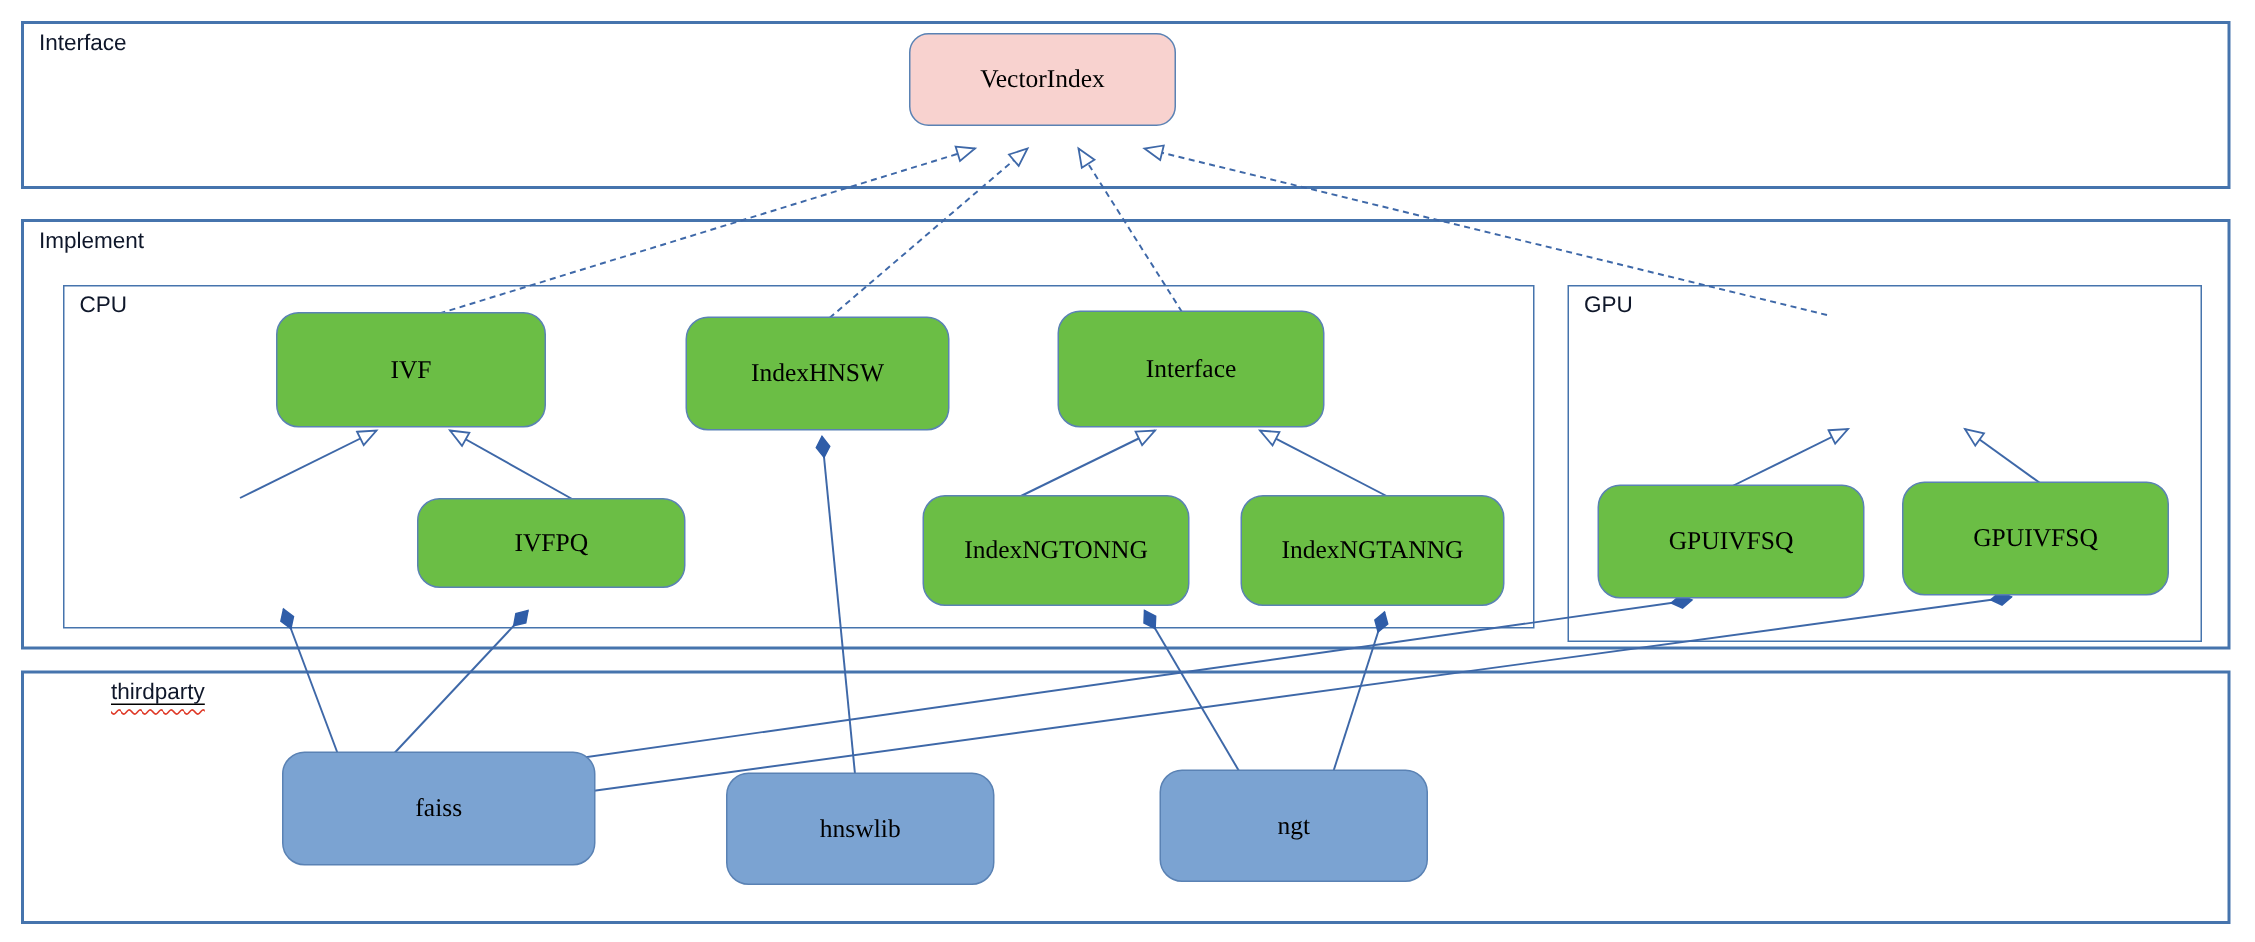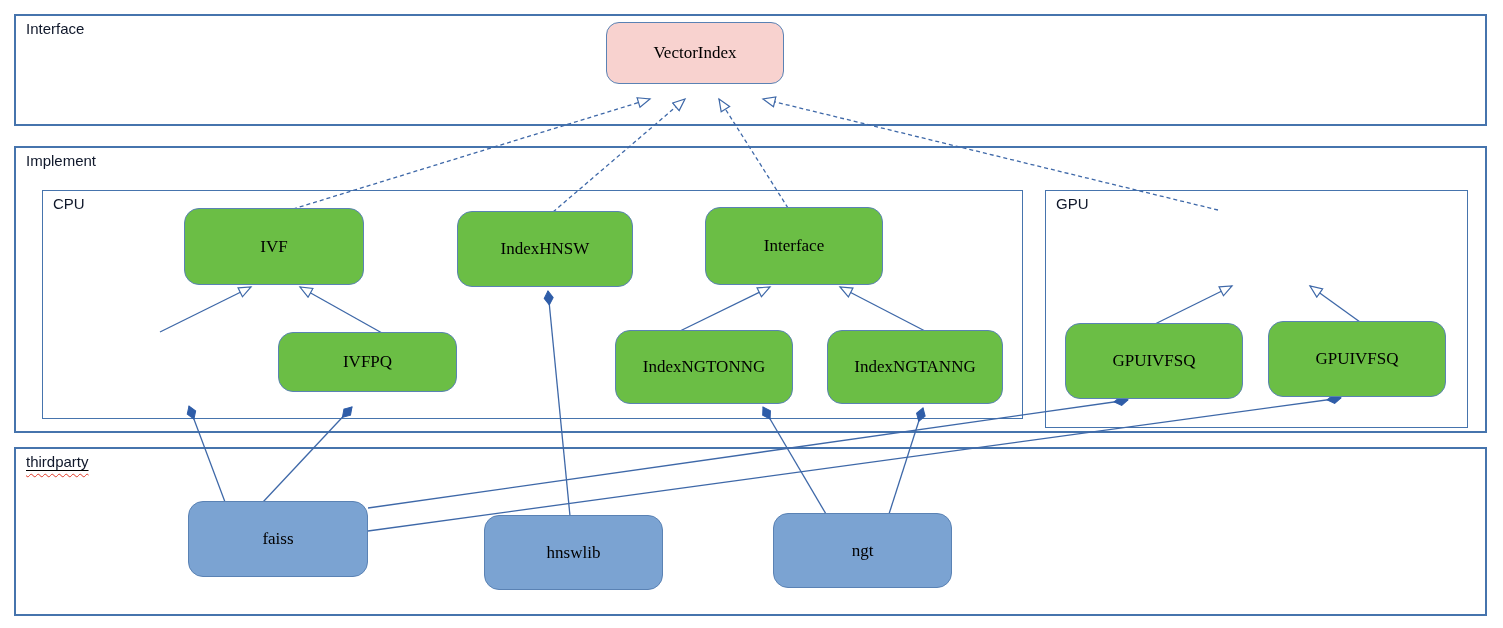--- a/index.html
+++ b/index.html
@@ -7,21 +7,21 @@
     position:relative;width:1503px;height:628px;background:#ffffff;
     font-family:"Liberation Sans",sans-serif;overflow:hidden;
   }
   .container{
     position:absolute;border:2px solid #4674ad;background:transparent;z-index:1;box-sizing:border-box;
   }
   .clabel{
     position:absolute;left:10px;top:4px;font-size:15px;color:#0f172a;
     font-family:Liberation Sans, sans-serif;white-space:nowrap;
   }
-  .u-black{text-decoration:underline;text-decoration-color:#000;text-underline-offset:3px;}
+  .u-black{text-decoration:underline;text-decoration-color:#000;text-underline-offset:3px;margin-left:48px;}
   .u-red{text-decoration:underline wavy #df3a28;text-decoration-thickness:1px;text-underline-offset:6px;text-decoration-skip-ink:none;}
   .edges{position:absolute;left:0;top:0;z-index:2;pointer-events:none;}
   .node{
     position:absolute;z-index:3;border:1.5px solid #5a82b4;border-radius:15px;
     display:flex;align-items:center;justify-content:center;box-sizing:border-box;
     font-family:"Liberation Serif",serif;font-size:17px;color:#000;cursor:default;
   }
   .node.green{background:#6bbe45;}
   .node.pink{background:#f8d2cf;border-radius:13px;}
   .node.blue{background:#7ba3d2;}
@@ -111,21 +111,21 @@
     <span>IndexNGTANNG</span>
   </div>
 
   <div class="node green" style="left:1065px;top:323px;width:178px;height:76px">
     <span>GPUIVFSQ</span>
   </div>
   <div class="node green" style="left:1268px;top:321px;width:178px;height:76px">
     <span>GPUIVFSQ</span>
   </div>
 
-  <div class="node blue" style="left:188px;top:501px;width:180px;height:76px">
+  <div class="node blue" style="left:188px;top:501px;width:209px;height:76px">
     <span>faiss</span>
   </div>
   <div class="node blue" style="left:484px;top:515px;width:179px;height:75px">
     <span>hnswlib</span>
   </div>
   <div class="node blue" style="left:773px;top:513px;width:179px;height:75px">
     <span>ngt</span>
   </div>
 
 </div>

